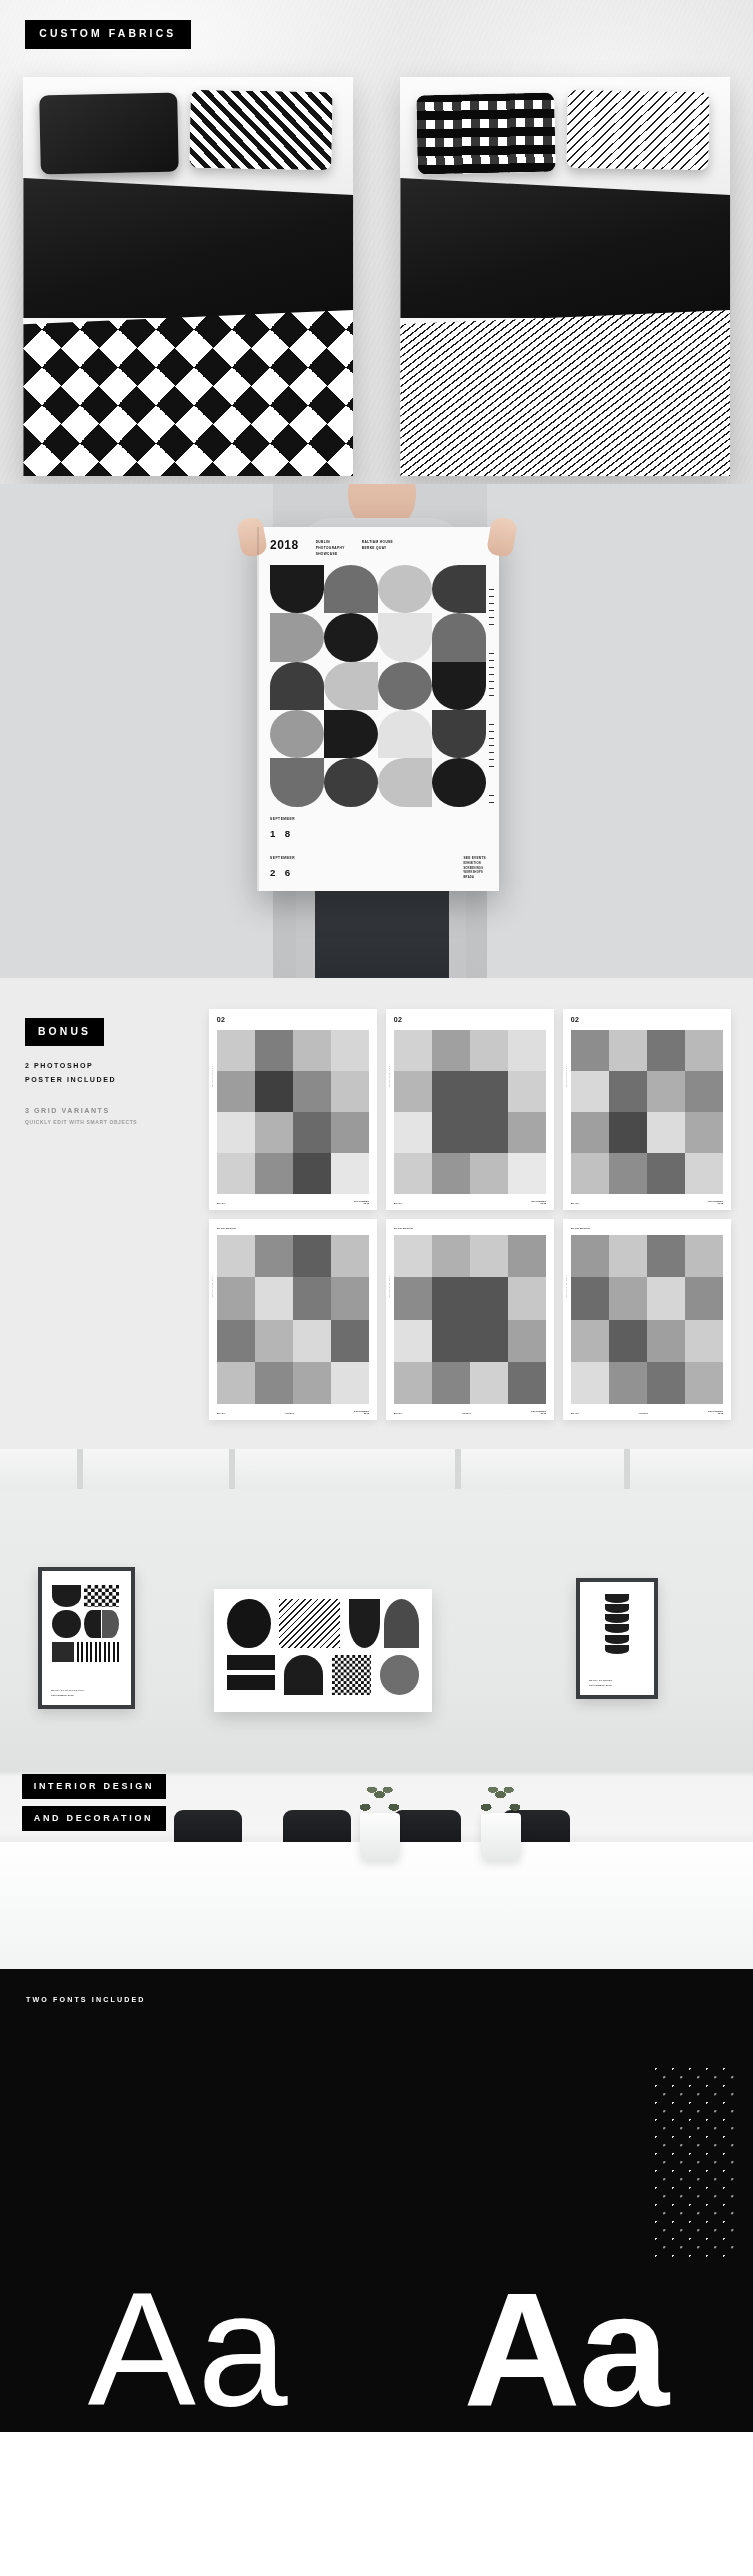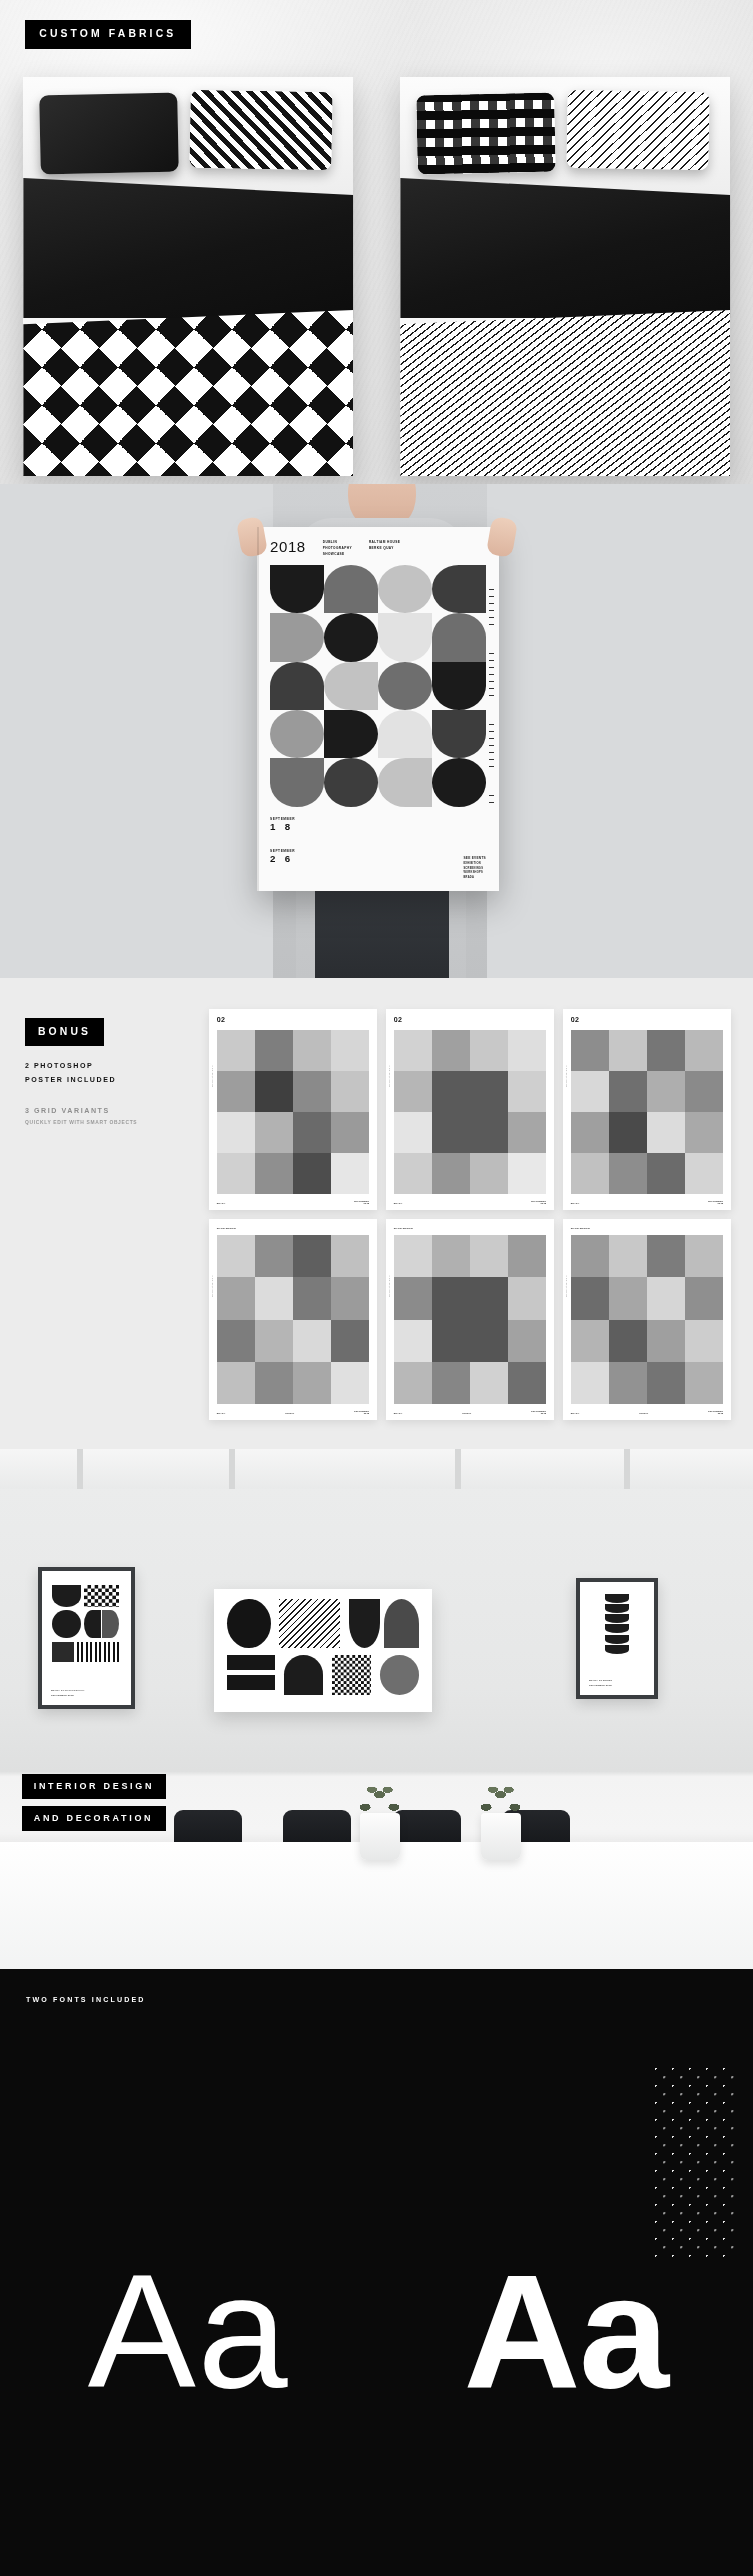--- a/index.html
+++ b/index.html
@@ -143,21 +143,21 @@
   .poster-sheet {
     position:absolute; left:257px; top:43px; width:242px; height:364px;
     background:#fafafa; z-index:5;
     box-shadow: 0 13px 30px rgba(0,0,0,.26);
     padding:11.7px 13px;
   }
   .poster-top {
     display:flex; align-items:flex-start; gap:17px;
     font-size:3.2px; letter-spacing:.12em; color:#111;
   }
-  .poster-year { font-size:15px; font-weight:400; letter-spacing:.04em; line-height:1; }
+  .poster-year { font-size:12px; font-weight:700; letter-spacing:.04em; line-height:1; }
   .poster-meta-col { line-height:1.9; font-weight:700; }
   .poster-art {
     position:relative; margin-top:7.8px; height:242px; overflow:hidden;
   }
   .pa-grid {
     position:absolute; inset:0;
     display:grid; grid-template-columns:repeat(4,1fr); grid-template-rows:repeat(5,1fr);
   }
   .pa-cell { position:relative; overflow:hidden; }
   .semi {
@@ -170,21 +170,21 @@
   .circ { border-radius:50%; }
   .g1{background:#1b1b1b}.g2{background:#3d3d3d}.g3{background:#6e6e6e}
   .g4{background:#9a9a9a}.g5{background:#c2c2c2}.g6{background:#e2e2e2}
   .poster-ruler {
     position:absolute; right:5.2px; top:62px; width:5.2px; height:214px;
     background:repeating-linear-gradient(180deg,#333 0 0.6px,transparent 0.6px 7.1px);
   }
   .poster-dates {
     margin-top:10.4px; font-size:3.2px; letter-spacing:.18em; font-weight:700; color:#111;
   }
-  .poster-bigday { font-size:9.7px; letter-spacing:.34em; font-weight:700; margin-top:0;}
+  .poster-bigday { font-size:9.7px; letter-spacing:.34em; font-weight:700; margin-top:7px;}
   .poster-foot {
     position:absolute; right:13px; bottom:10.4px; text-align:left;
     font-size:2.6px; line-height:1.8; letter-spacing:.1em; color:#222; font-weight:700;
   }
   .poster-foot .ft-title{ font-size:3.2px; }
   .poster-spine {
     position:absolute; left:257px; top:43px; width:1.9px; height:364px;
     background:rgba(0,0,0,.10); z-index:6;
   }
   .poster-copy {
@@ -287,41 +287,41 @@
   .stool {
     position:absolute; left:260px; top:421px; width:83px; height:11.7px; border-radius:4.5px;
     background:linear-gradient(180deg,#e4d3bd,#cdb89c);
   }
   .stool-leg{ position:absolute; width:4.5px; height:38px; background:#d3bfa5; top:431px;}
   .interior-copy { position:absolute; left:22px; top:325px; z-index:8; }
   .interior-copy .badge { font-size:9px; padding:8.4px 11.7px 7.8px 11.7px; display:block; }
   .interior-copy .badge + .badge { margin-top:6.5px; }
 
   
-  .sec-fonts { position:relative; height:607px; background:#0a0a0a; overflow:hidden; }
+  .sec-fonts { position:relative; height:463px; background:#0a0a0a; overflow:hidden; }
   .fonts-head { position:absolute; left:26px; top:27px; }
   .fonts-kicker {
     font-size:7.1px; font-weight:700; letter-spacing:.30em; color:#fff;
   }
   .fonts-free {
     margin-top:9px; display:inline-block; background:#f5f5f5; color:#0a0a0a;
     font-size:38px; font-weight:700; letter-spacing:.05em; line-height:.95;
     padding:9px 17px 10.4px 17px;
   }
   .dots {
     position:absolute; right:17px; top:97px; width:84px; height:195px;
     background-image:
       radial-gradient(circle 1px at 2.6px 2.6px, #fff 99%, transparent 100%),
       radial-gradient(circle 1px at 2.6px 2.6px, #fff 99%, transparent 100%);
     background-size:17px 17px, 17px 17px;
     background-position:0 0, 8.4px 8.4px;
     opacity:.9;
   }
   .specimens {
-    position:absolute; left:0; top:193px; width:754px; height:338px;
+    position:absolute; left:0; top:211px; width:754px; height:338px;
     display:flex;
   }
   .spec { flex:1; position:relative; display:flex; align-items:center; justify-content:center; }
   .spec-glyph { color:#fff; line-height:1; }
   .spec-light { font-size:162px; font-weight:100; letter-spacing:.01em; }
   .spec-bold  { font-size:162px; font-weight:900; letter-spacing:-.01em; }
 </style>
 </head>
 <body>
 

